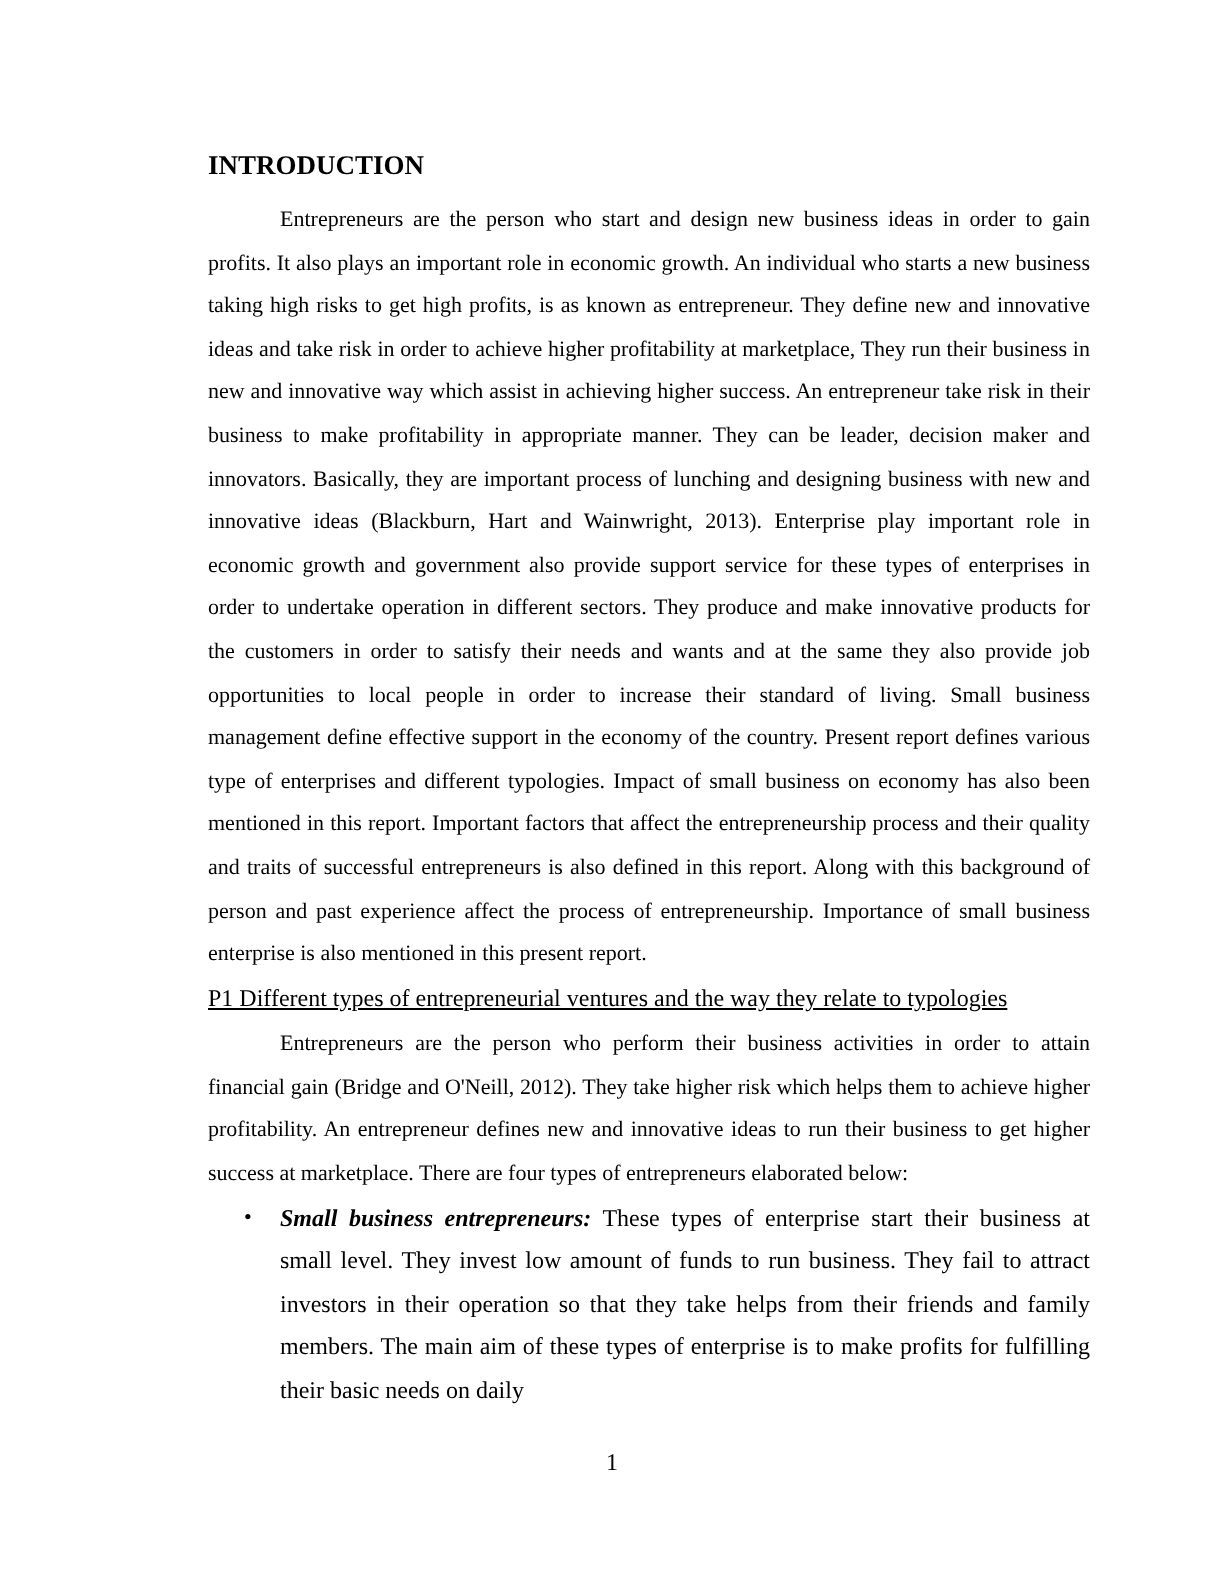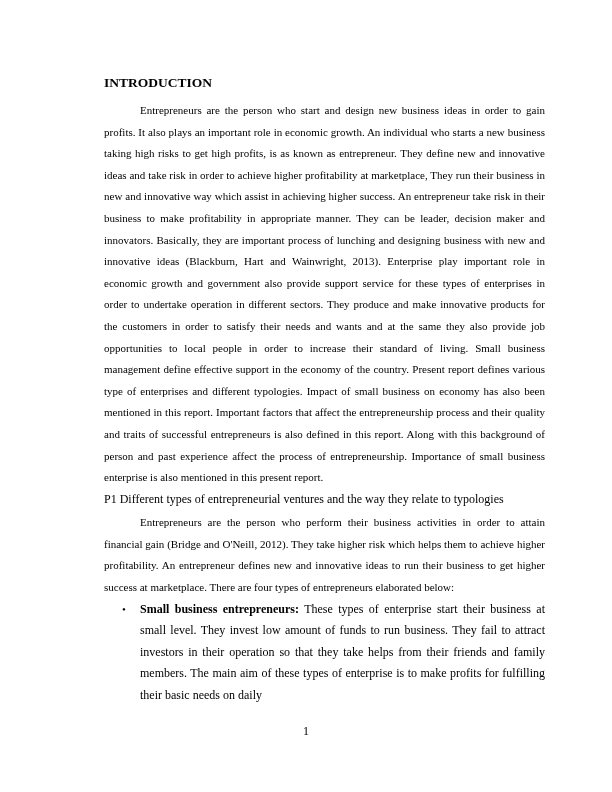--- a/index.html
+++ b/index.html
@@ -40,40 +40,42 @@
   }
   .task-heading {
     font-size: 13.5px;
     font-weight: bold;
     margin: 12px 0 10px 0;
     line-height: 18px;
   }
   .sub-heading {
     font-size: 12px;
     font-weight: normal;
+    text-decoration: underline;
     margin: 0 0 2px 0;
     line-height: 21.6px;
   }
   .bullet-row {
     display: flex;
     font-size: 12px;
     line-height: 21.6px;
   }
   .bullet-marker {
     flex: none;
     width: 18px;
     margin-left: 18px;
     font-size: 11px;
   }
   .bullet-text {
     flex: 1;
     text-align: justify;
   }
   .bullet-lead {
     font-weight: bold;
+    font-style: italic;
   }
   .page-number {
     position: absolute;
     top: 724px;
     left: 0;
     right: 0;
     text-align: center;
     font-size: 12px;
   }
 </style>

